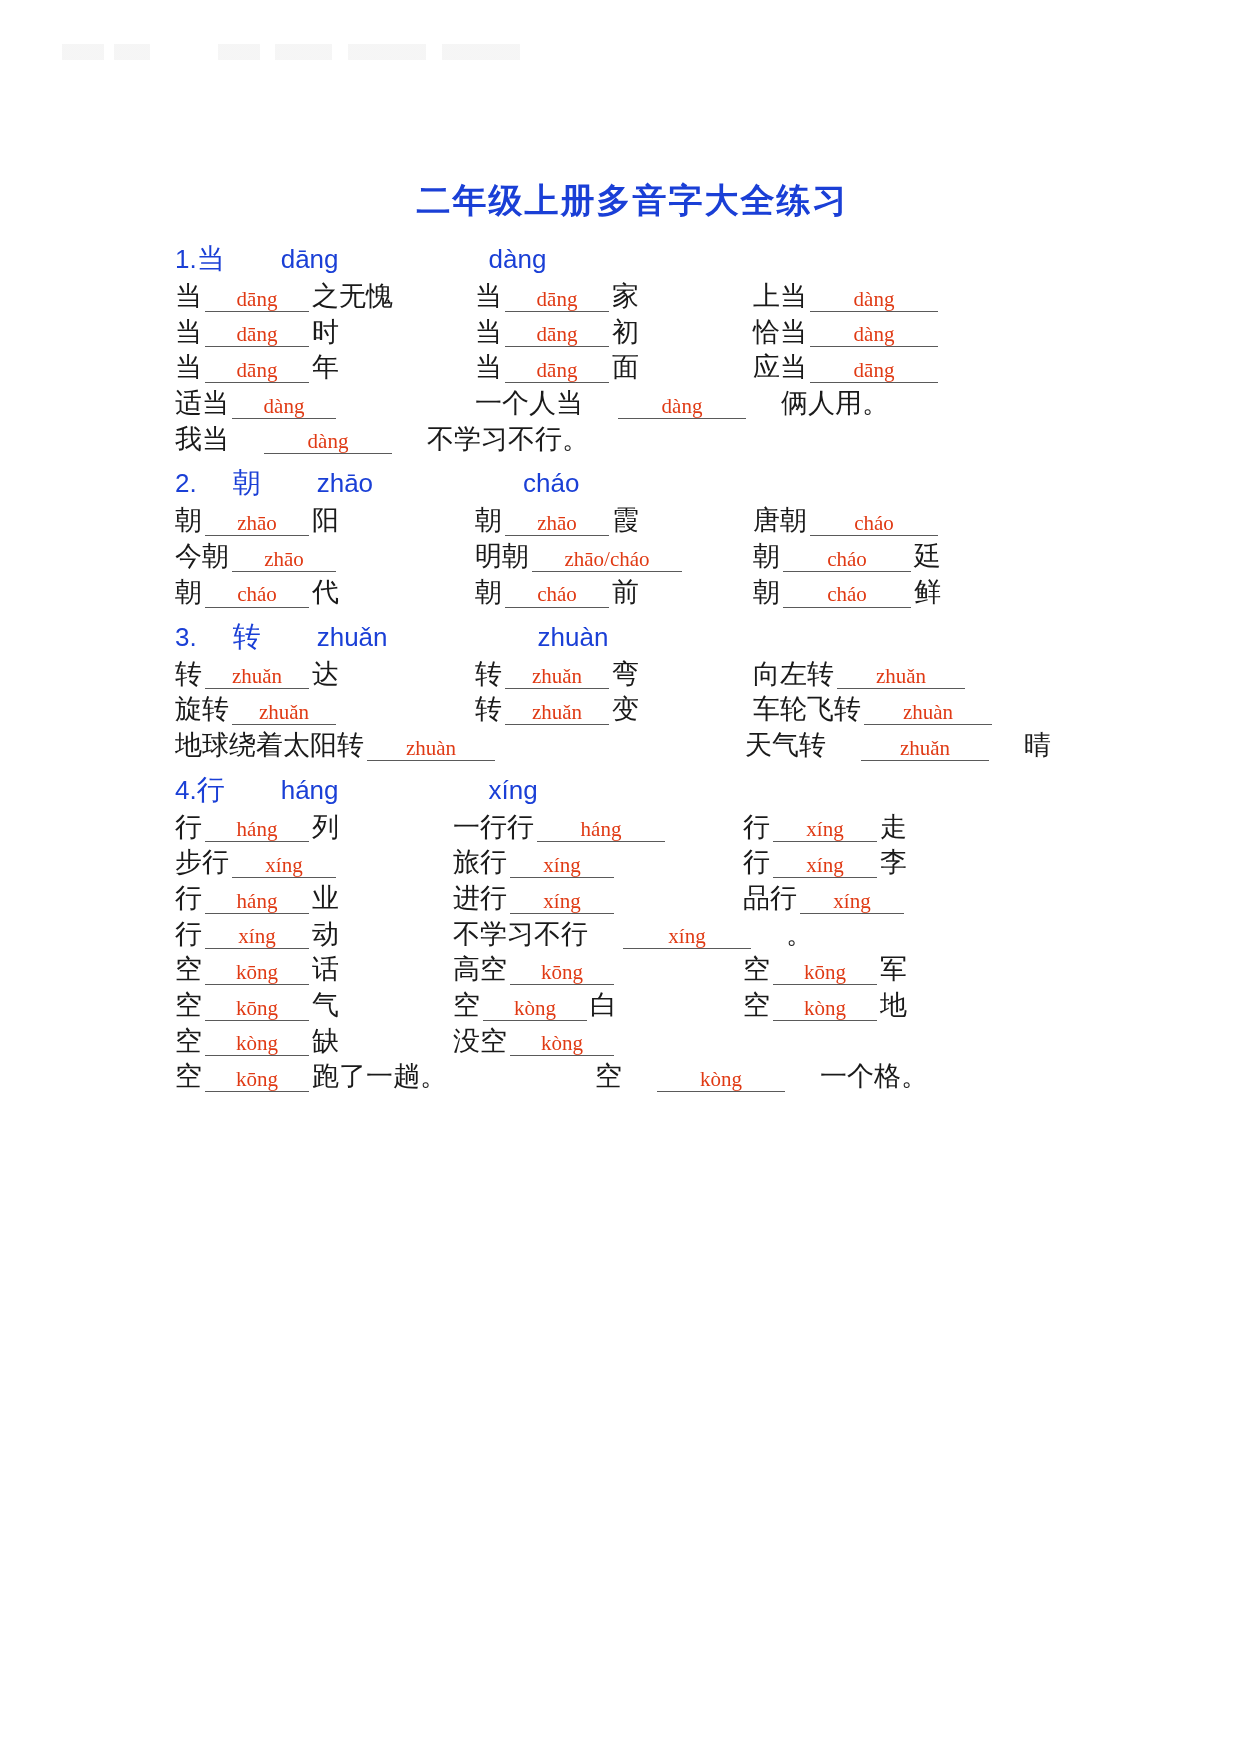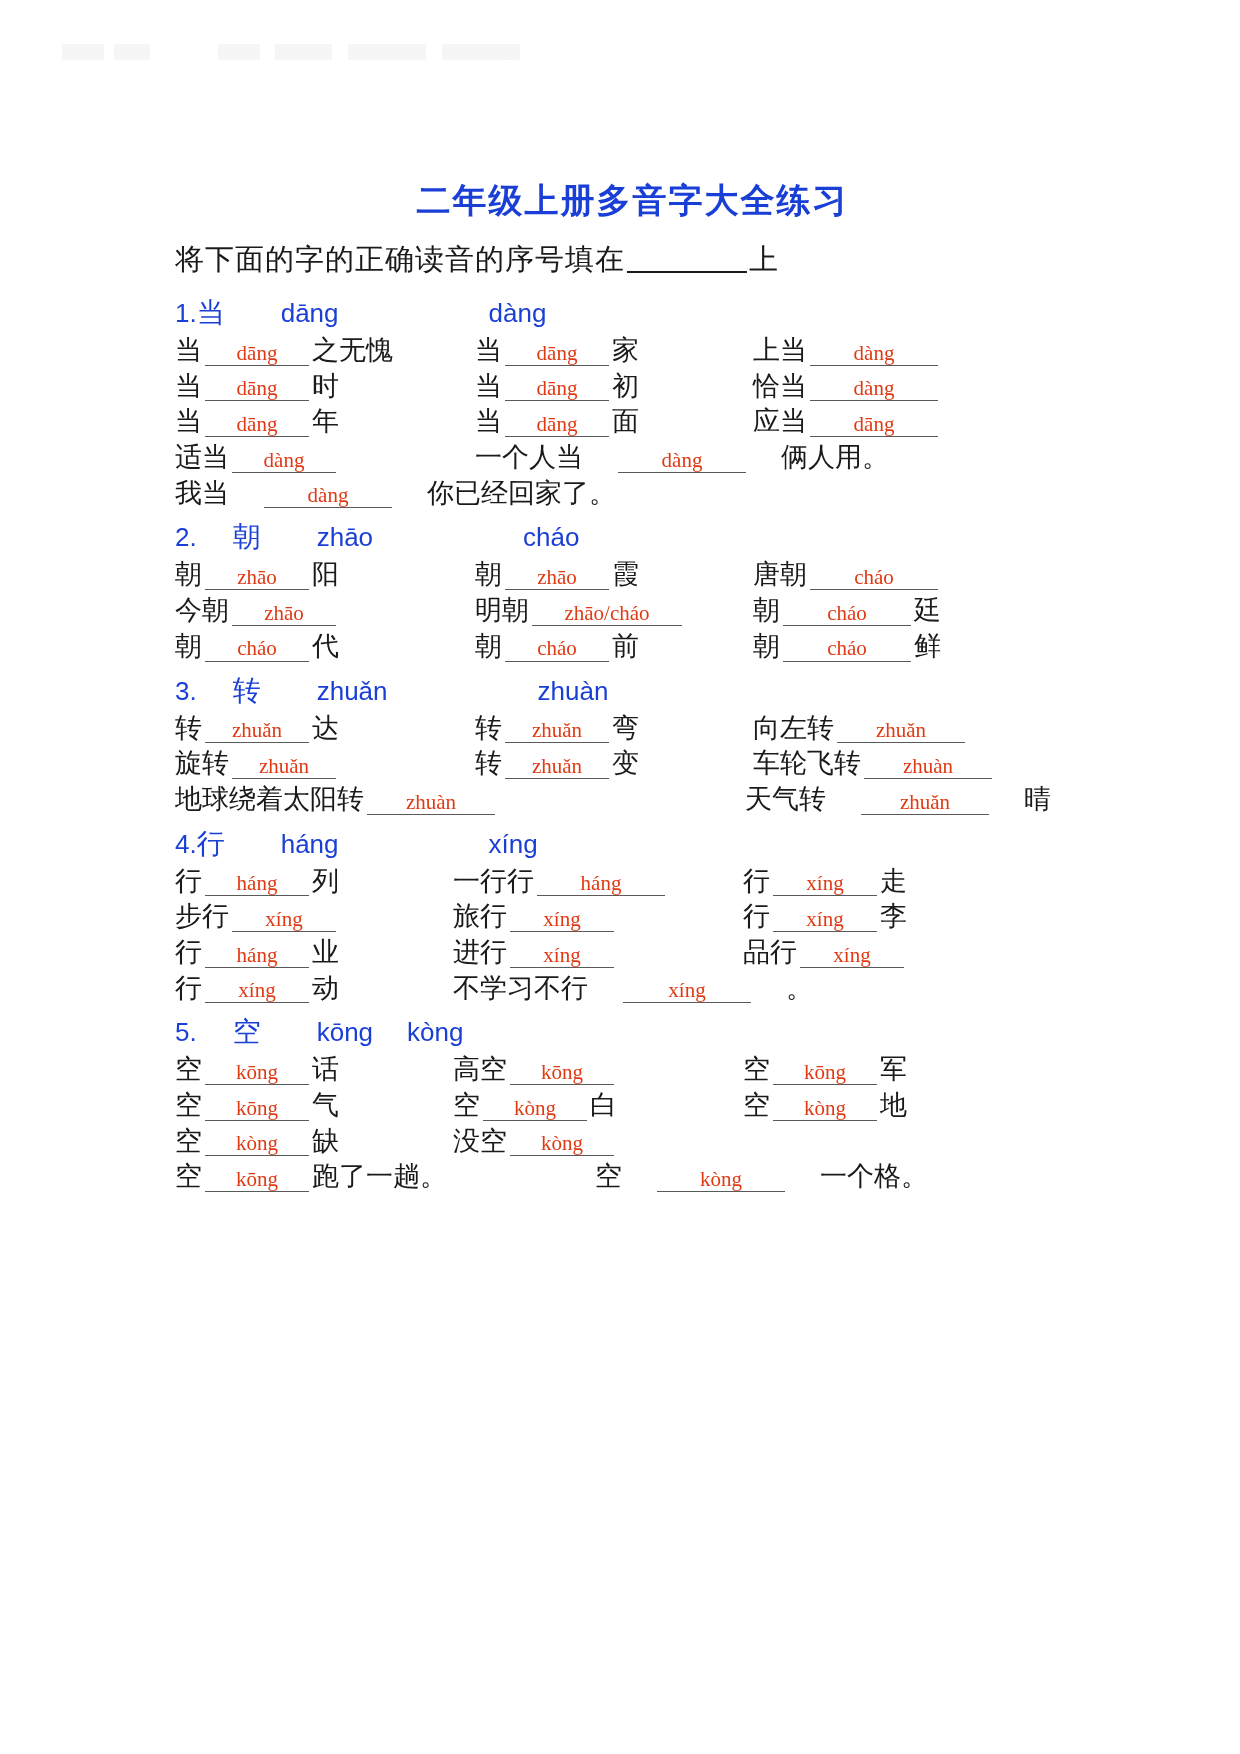--- a/index.html
+++ b/index.html
@@ -108,23 +108,20 @@
 </style>
 </head>
 <body>
 
 <div class="faint-top"></div>
 
 <div class="page">
 
   <div class="doc-title">二年级上册多音字大全练习</div>
 
-  <div class="instruction">
-    <span>将下面的字的正确读音的序号填在</span><span class="blank-long"></span><span>上</span>
-  </div>
 
   <div class="section">
     <div class="sec-head">
       <span class="num">1.</span><span class="ch">当</span><span class="sp-1"></span><span class="py">dāng</span><span class="sp-2"></span><span class="py">dàng</span>
     </div>
     <div class="rows">
       <div class="row">
         <div class="cell w1">
             <span class="txt">当</span>
             <span class="ans">dāng</span>
@@ -184,21 +181,21 @@
         <div class="cell wide">
             <span class="txt">一个人当</span>
             <span class="ans wide">dàng</span>
             <span class="txt">俩人用。</span>
           </div>
       </div>
       <div class="row">
         <div class="cell wide">
             <span class="txt">我当</span>
             <span class="ans wide">dàng</span>
-            <span class="txt">你已经回家了。</span>
+            <span class="txt">不学习不行。</span>
           </div>
       </div>
     </div>
   </div>
 
   <div class="section">
     <div class="sec-head">
       <span class="num">2.</span><span class="sp-3"></span><span class="ch">朝</span><span class="sp-1"></span><span class="py">zhāo</span><span class="sp-2"></span><span class="py">cháo</span>
     </div>
     <div class="rows">
@@ -375,23 +372,20 @@
         <div class="cell wide">
             <span class="txt">不学习不行</span>
             <span class="ans wide">xíng</span>
             <span class="txt">。</span>
           </div>
       </div>
     </div>
   </div>
 
   <div class="section">
-    <div class="sec-head">
-      <span class="num">5.</span><span class="sp-3"></span><span class="ch">空</span><span class="sp-1"></span><span class="py">kōng</span><span style="display:inline-block;width:34px"></span><span class="py">kòng</span>
-    </div>
     <div class="rows">
       <div class="row">
         <div class="cell" style="width:278px">
             <span class="txt">空</span>
             <span class="ans">kōng</span>
             <span class="txt">话</span>
           </div>
         <div class="cell" style="width:290px">
             <span class="txt">高空</span>
             <span class="ans">kōng</span>

